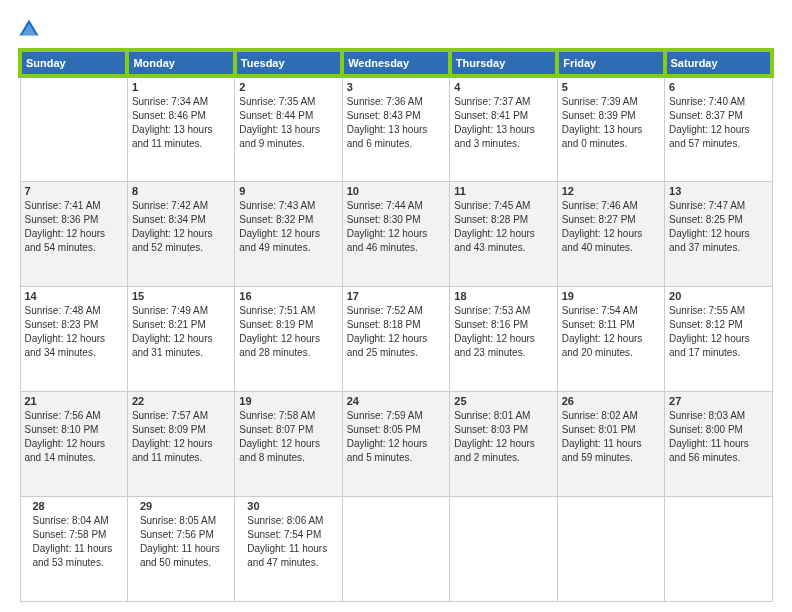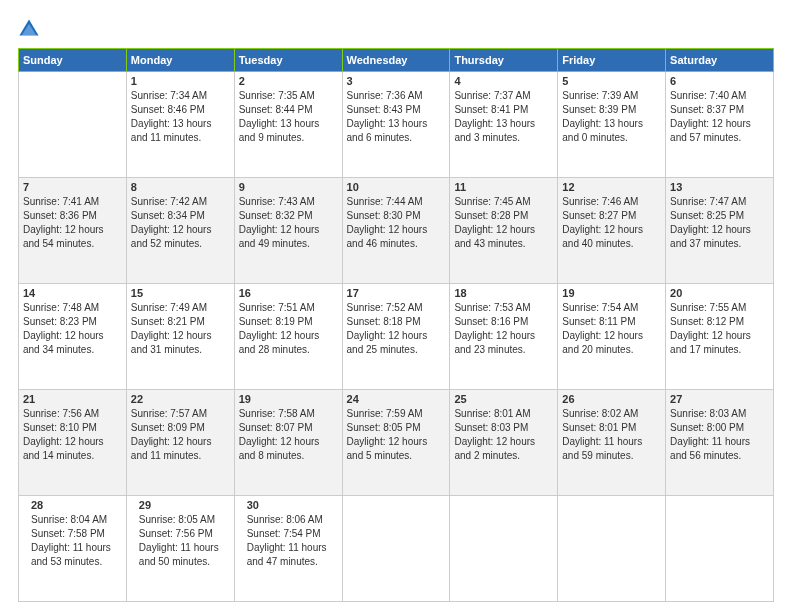--- a/index.html
+++ b/index.html
@@ -61,21 +61,21 @@
       width: 100%;
       font-size: 10px;
     }
     .calendar th {
       background: #2e6db4;
       color: #fff;
       padding: 5px 4px;
       text-align: left;
       font-size: 11px;
       font-weight: bold;
-      border: 1px solid #84cc16;
+      border: 4px solid #84cc16;
     }
     .calendar td {
       border: 1px solid #ccc;
       vertical-align: top;
       padding: 3px 4px;
       width: 108px;
       height: 80px;
       background: #fff;
     }
     .calendar tr:nth-child(odd) td {

